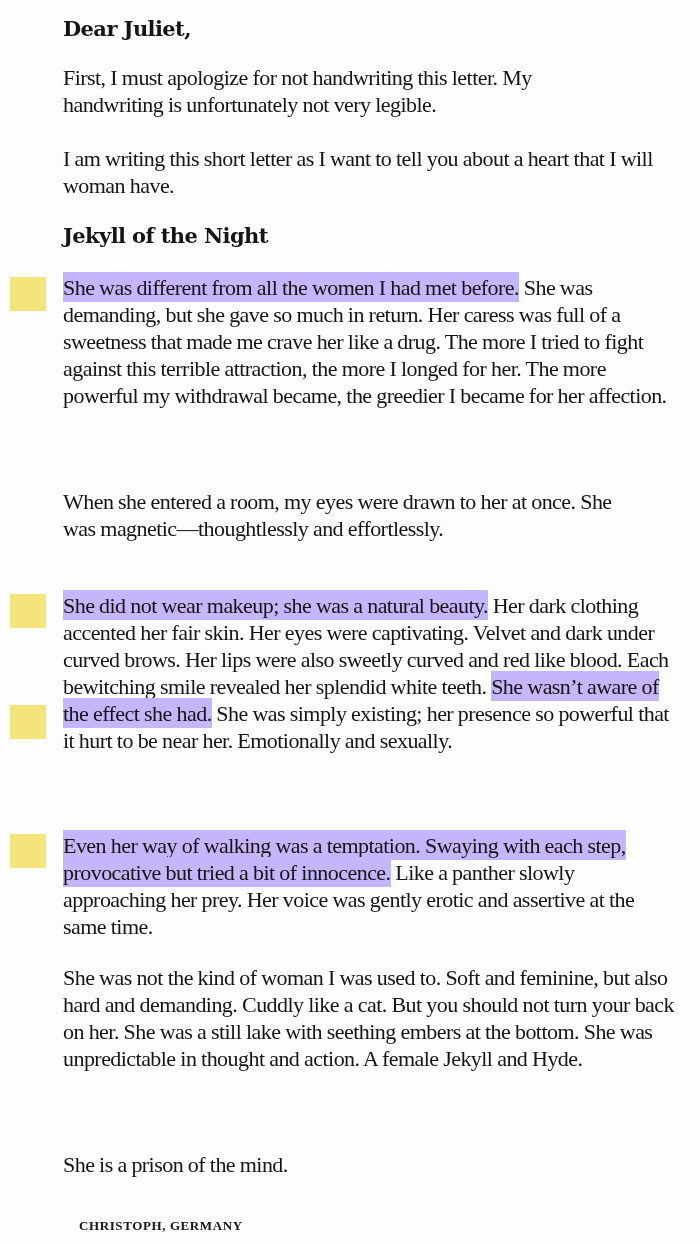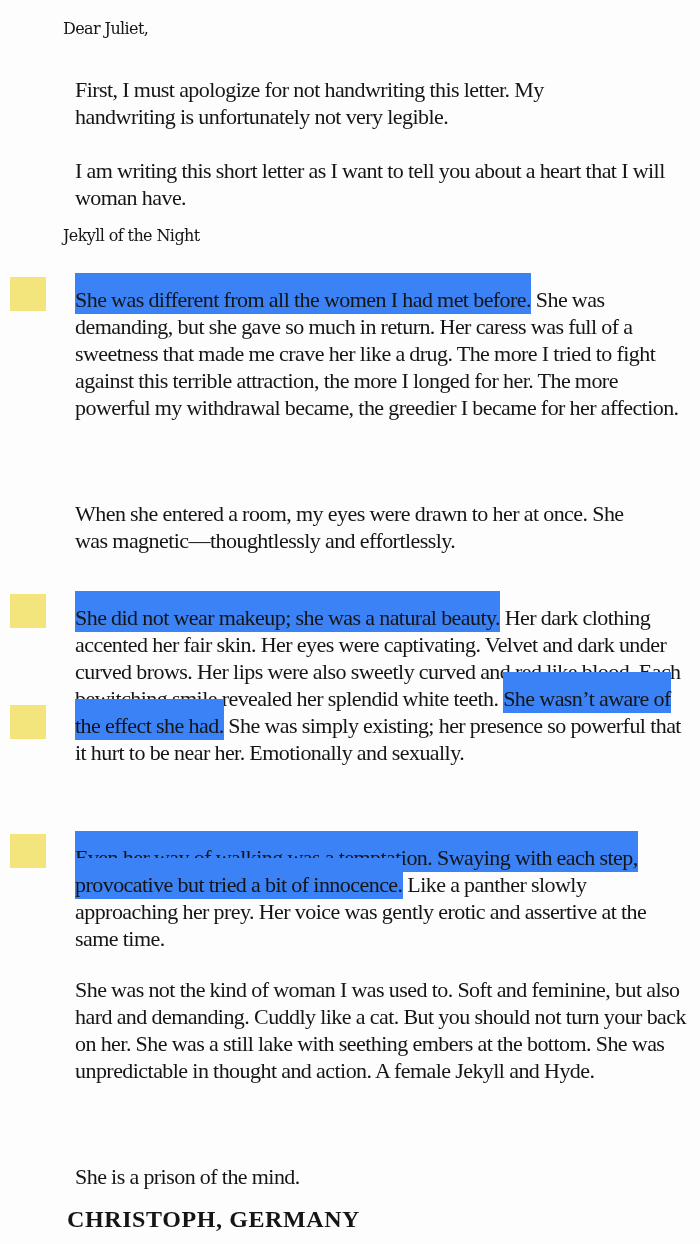--- a/index.html
+++ b/index.html
@@ -4,36 +4,36 @@
 <style>
   html, body { margin: 0; padding: 0; }
   body {
     width: 700px; height: 1244px; overflow: hidden;
     background: #fdfdfd; color: #151515;
     font-family: "DejaVu Serif", "Liberation Serif", serif;
     position: relative;
   }
   .greeting, .subhead {
     font-family: "DejaVu Serif", "Liberation Serif", serif;
-    font-weight: normal; font-size: 16px; letter-spacing: -0.6px;
+    font-weight: bold; font-size: 21px; letter-spacing: -0.6px;
     margin: 0;
   }
   .greeting { height: 30px; line-height: 30px; }
   p.body {
-    margin: 12px; font-size: 20.5px; line-height: 27px;
+    margin: 0; font-size: 20.5px; line-height: 27px;
     letter-spacing: -0.85px; word-spacing: -0.5px;
     font-family: "Liberation Serif", "DejaVu Serif", serif;
     font-size: 22px; letter-spacing: -0.55px; word-spacing: -0.2px;
   }
-  .hl { background: #3b82f6; padding: 14px 0 2px 0; }
+  .hl { background: #c4b5fd; padding: 3px 0 2px 0; }
   .square { position: absolute; left: 10px; width: 36px; height: 34px; background: #f3e57c; }
   .sign {
     font-family: "Liberation Serif", "DejaVu Serif", serif;
-    font-weight: bold; font-size: 24px; letter-spacing: 0.6px;
-    margin: 4px;
+    font-weight: bold; font-size: 13px; letter-spacing: 0.6px;
+    margin: 16px;
   }
   .block { position: absolute; left: 63px; width: 620px; }
 </style>
 </head>
 <body>
 
 <div class="square" style="top:277px"></div>
 <div class="square" style="top:594px"></div>
 <div class="square" style="top:705px"></div>
 <div class="square" style="top:834px"></div>

